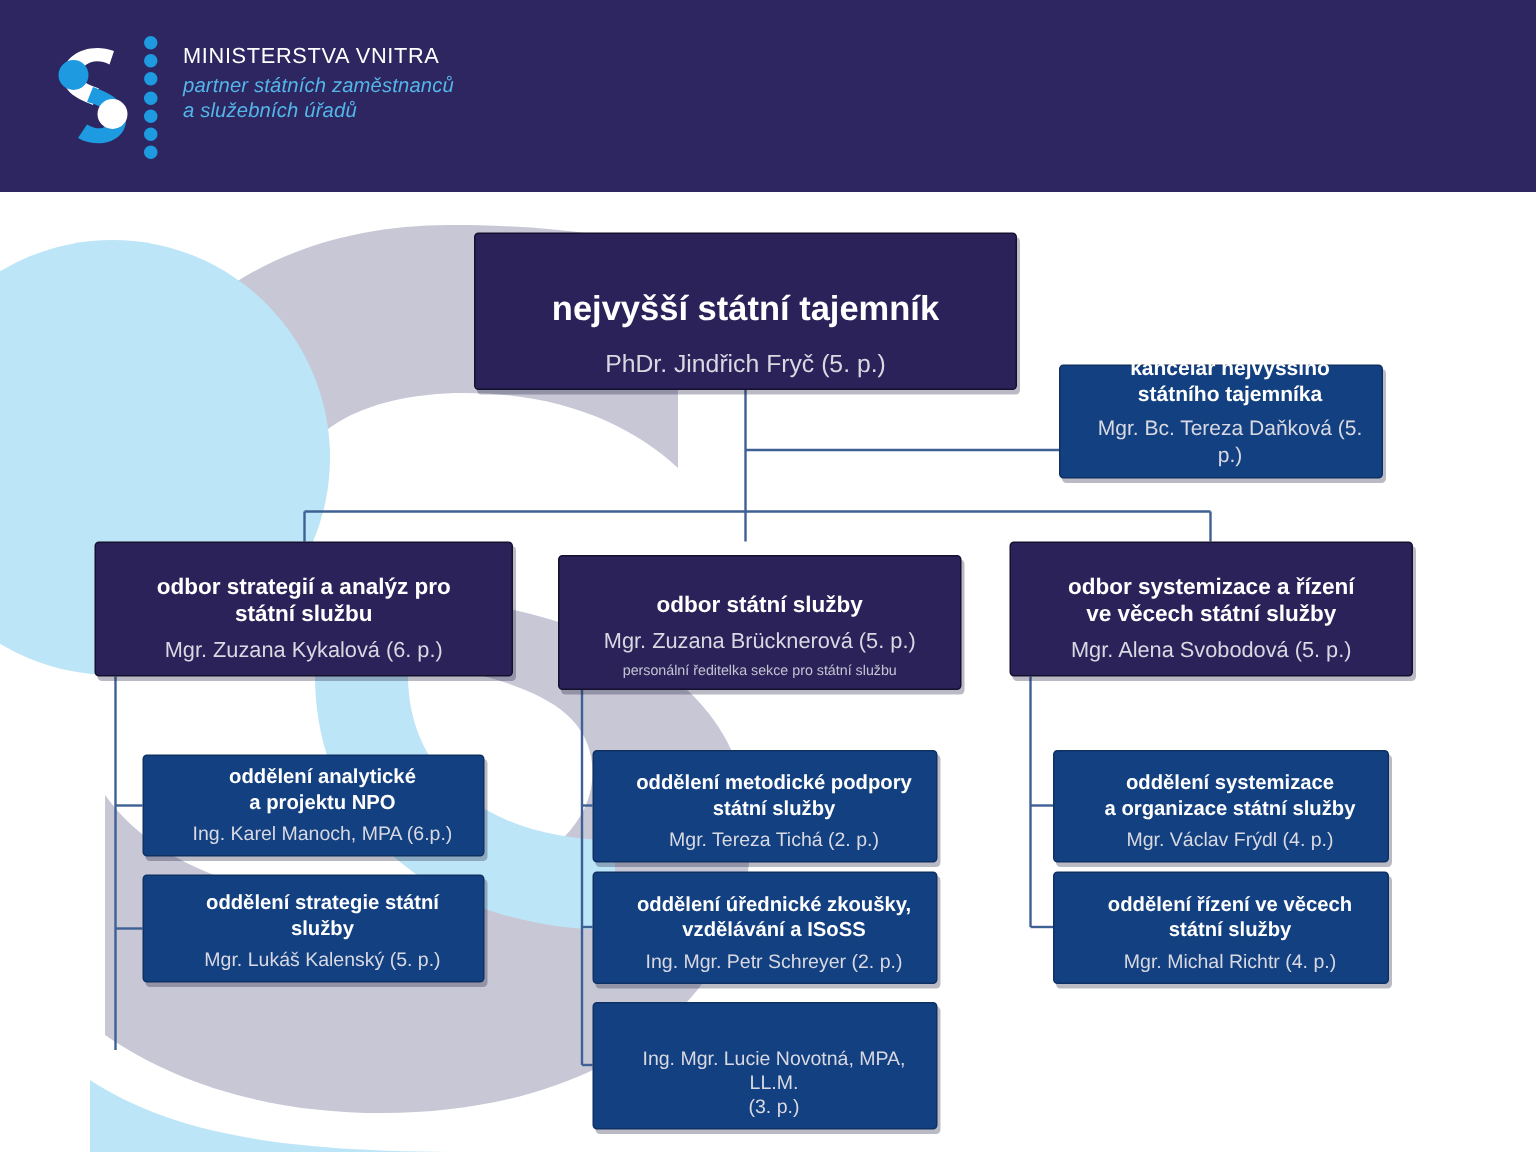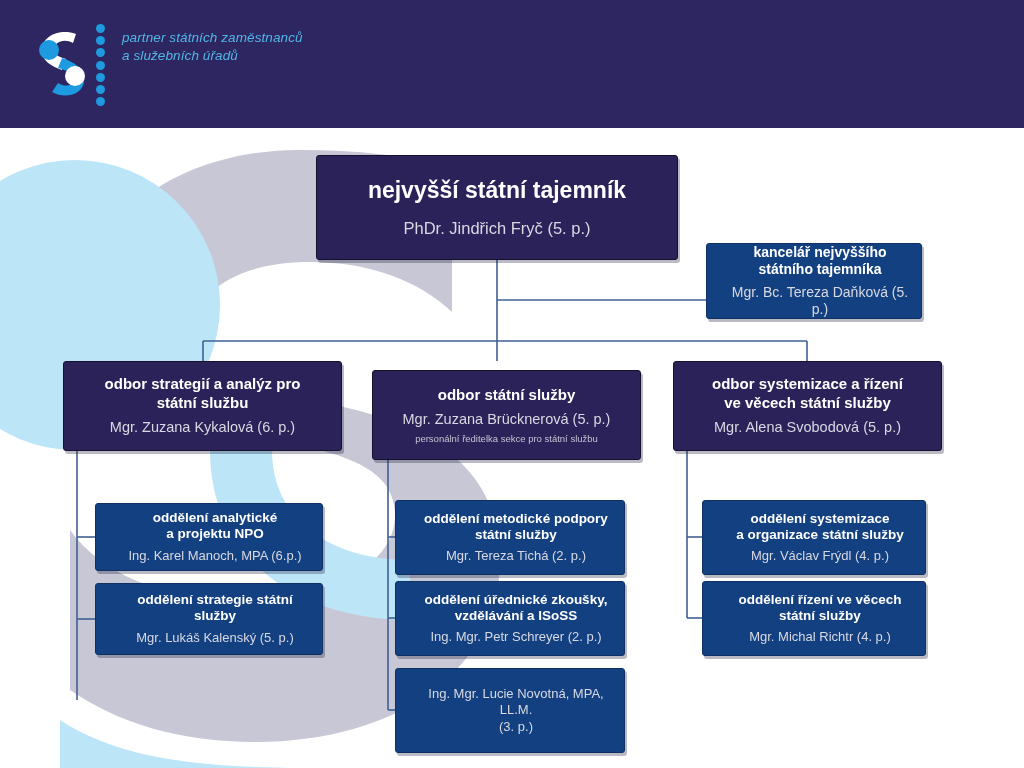--- a/index.html
+++ b/index.html
@@ -79,21 +79,21 @@
 
   
   .node {
     position: absolute;
     z-index: 3;
     box-sizing: border-box;
     border-radius: 3px;
     display: flex;
     flex-direction: column;
     align-items: center;
-    justify-content: center;
+    justify-content: flex-end;
     text-align: center;
     padding: 6px 8px;
     box-shadow: 2px 3px 0 rgba(25, 25, 60, 0.30);
   }
   .node.navy {
     background: #2b2259;
     border: 1px solid #15102e;
   }
   .node.blue {
     background: #134080;
@@ -223,20 +223,21 @@
     <div class="dot"></div>
       <div class="dot"></div>
       <div class="dot"></div>
     <div class="dot"></div>
       <div class="dot"></div>
       <div class="dot"></div>
     <div class="dot"></div>
   </div>
 
   <div id="header-text">
+    <div class="hdr-line2">MINISTERSTVA VNITRA</div>
     <div class="hdr-line3">partner státních zaměstnanců</div>
     <div class="hdr-line4">a služebních úřadů</div>
   </div>
 </div>
 
 <div class="node navy" id="node-root">
   <div class="title">nejvyšší státní tajemník</div>
   <div class="person">PhDr. Jindřich Fryč (5. p.)</div>
 </div>
 

